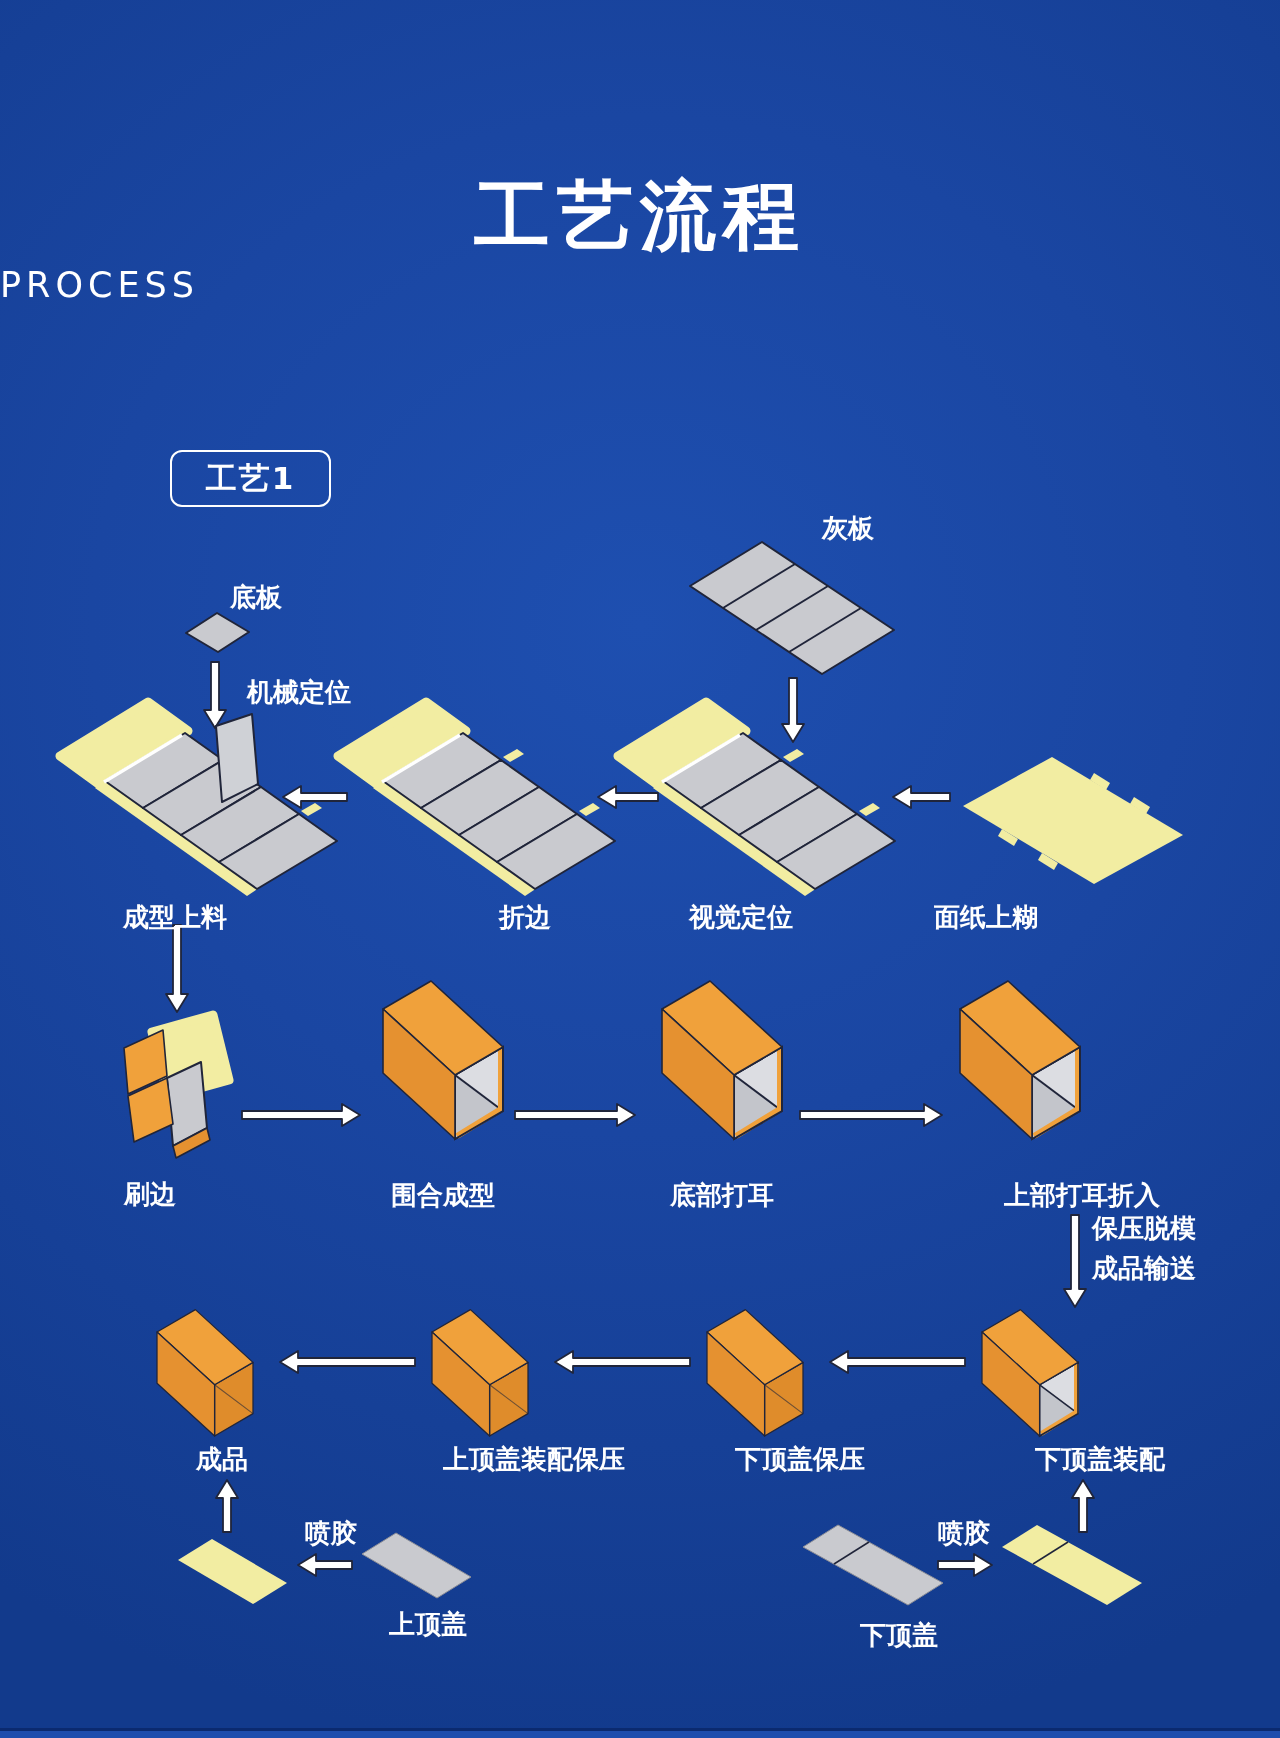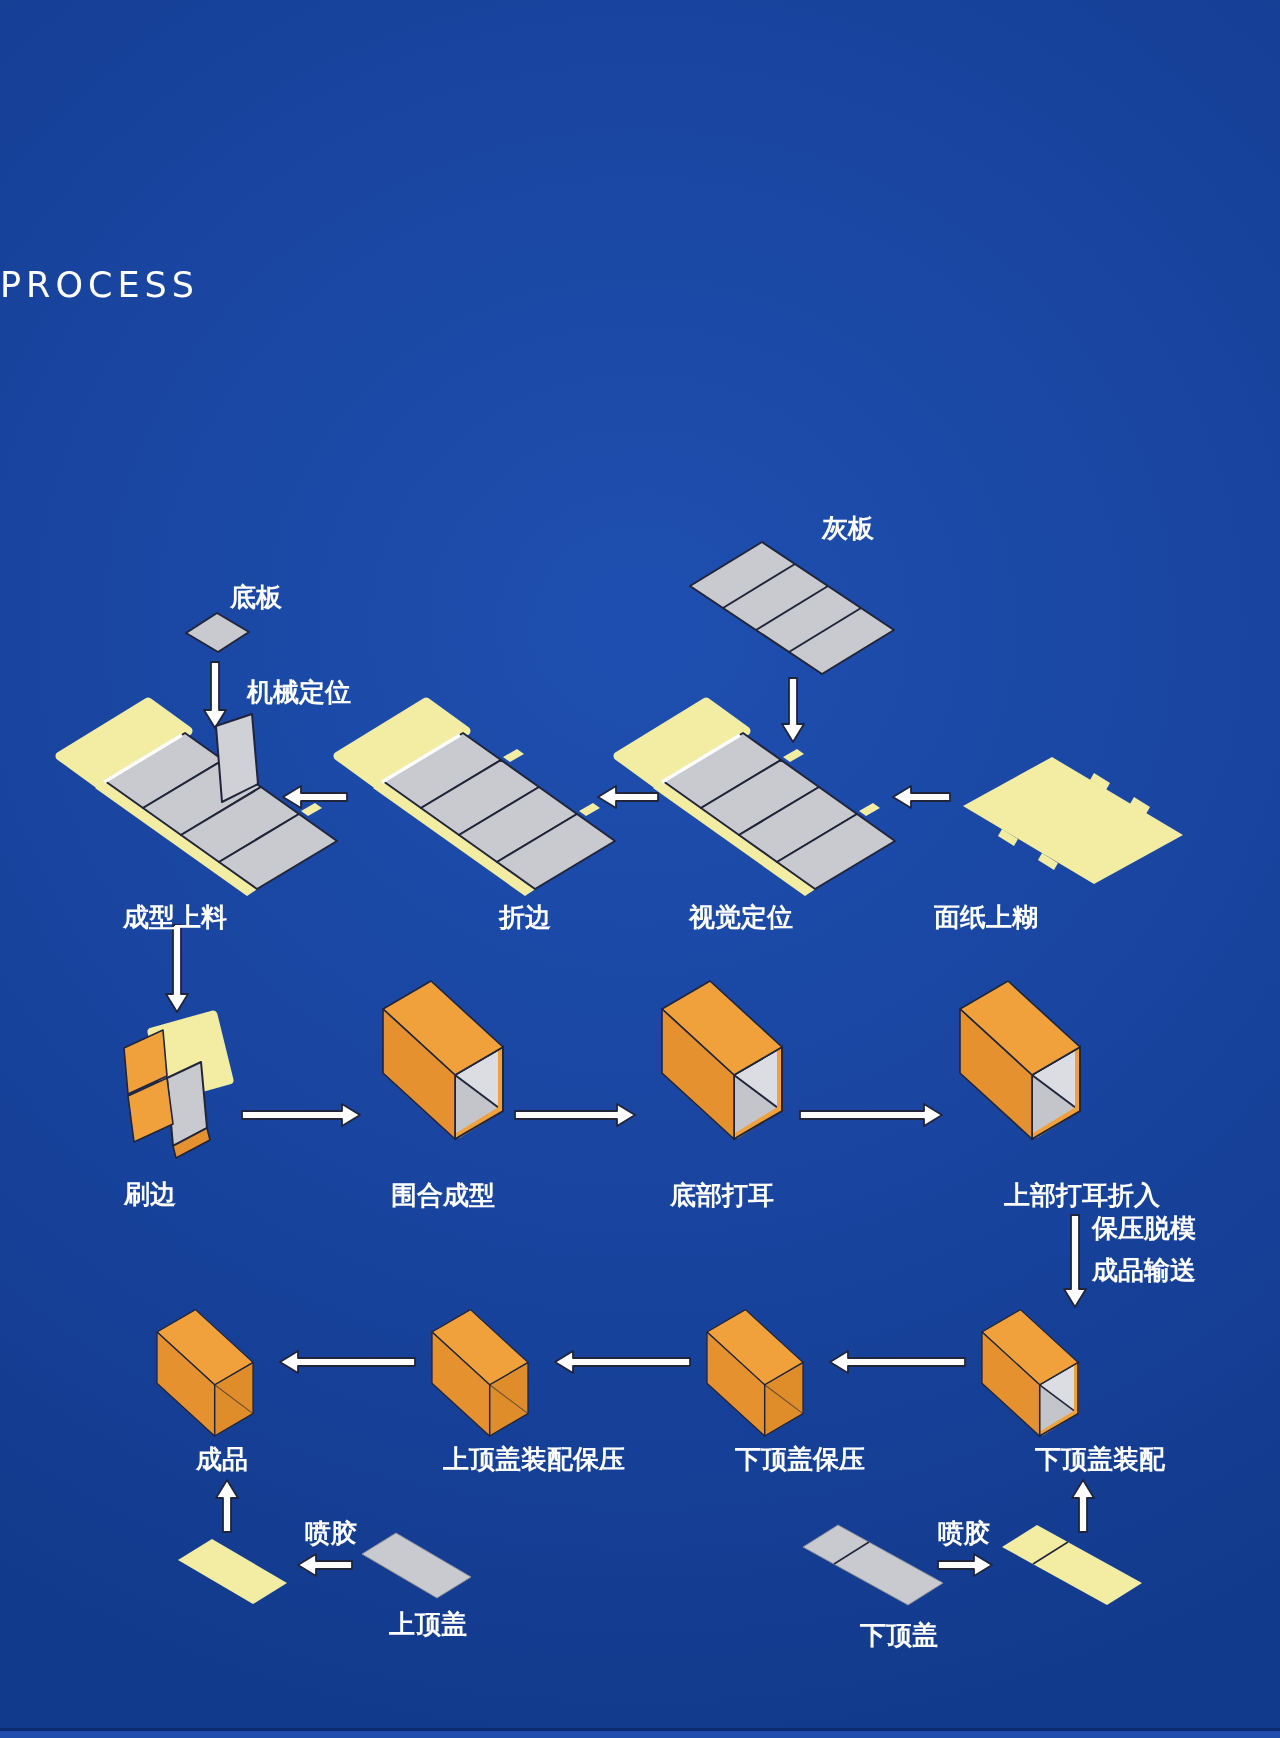--- a/index.html
+++ b/index.html
@@ -32,21 +32,25 @@
   .orim{stroke:var(--c-orange,#f0a13b);stroke-width:6;fill:none;}
   .arrow{fill:#fff;stroke:var(--c-outline,#20253a);stroke-width:1.8;stroke-linejoin:round;}
   .bline{position:absolute;left:0;top:1728px;width:100%;height:3px;background:var(--c-bg_bottom_line,#0b2a6f);}
   .bstrip{position:absolute;left:0;top:1731px;width:100%;height:7px;background:var(--c-bg_bottom_strip,#1e4dad);}
 </style>
 </head>
 <body>
 
 <div id="canvas">
 
+  <div class="ttl">工艺流程</div>
   <div class="sub">PROCESS</div>
+  <div class="badge">
+    <span>工艺1</span>
+  </div>
 
   <svg width="1280" height="1738" viewBox="0 0 1280 1738">
     <defs>
       <g id="board">
         <polygon class="yfill" points="45,132 197,240 209,232 57,124"></polygon>
         <polygon class="yround" points="10,100 98,46 138,75 50,129"></polygon>
         <polygon class="gfill" points="55,125 135,77 173,104 93,152"></polygon>
         <polygon class="gfill" points="93,152 173,104 211,131 131,179"></polygon>
         <polygon class="gfill" points="131,179 211,131 249,158 169,206"></polygon>
         <polygon class="gfill" points="169,206 249,158 287,185 207,233"></polygon>
@@ -172,21 +176,21 @@
   <div class="lbl" style="left:525px;top:903px;">折边</div>
   <div class="lbl" style="left:741px;top:903px;">视觉定位</div>
   <div class="lbl" style="left:986px;top:903px;">面纸上糊</div>
 
   <div class="lbl" style="left:150px;top:1181px;font-family:Liberation Serif, serif;">刷边</div>
   <div class="lbl" style="left:443px;top:1181px;">围合成型</div>
   <div class="lbl" style="left:722px;top:1181px;">底部打耳</div>
   <div class="lbl" style="left:1082px;top:1181px;">上部打耳折入</div>
 
   <div class="lbl-left" style="left:1092px;top:1214px;">保压脱模</div>
-  <div class="lbl-left" style="left:1092px;top:1256px;">成品输送</div>
+  <div class="lbl-left" style="left:1092px;top:1256px;font-family:Liberation Mono, monospace;">成品输送</div>
 
   <div class="lbl" style="left:222px;top:1445px;">成品</div>
   <div class="lbl" style="left:534px;top:1445px;">上顶盖装配保压</div>
   <div class="lbl" style="left:800px;top:1445px;">下顶盖保压</div>
   <div class="lbl" style="left:1100px;top:1445px;">下顶盖装配</div>
 
   <div class="lbl" style="left:331px;top:1519px;">喷胶</div>
   <div class="lbl" style="left:428px;top:1610px;">上顶盖</div>
   <div class="lbl" style="left:964px;top:1519px;">喷胶</div>
   <div class="lbl" style="left:899px;top:1621px;">下顶盖</div>

